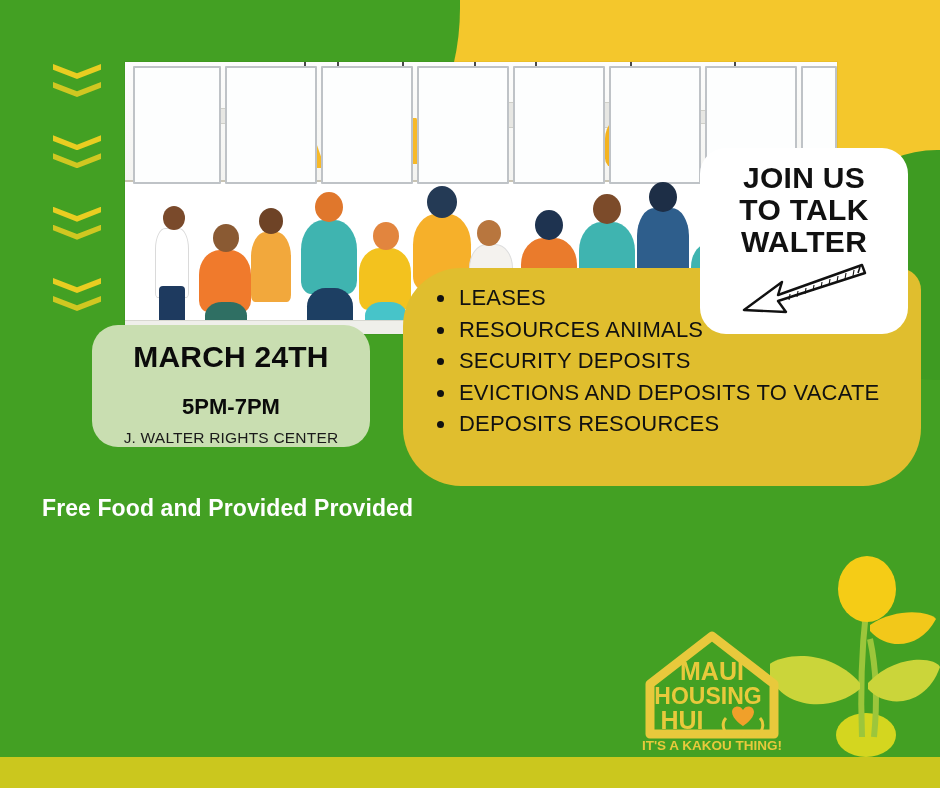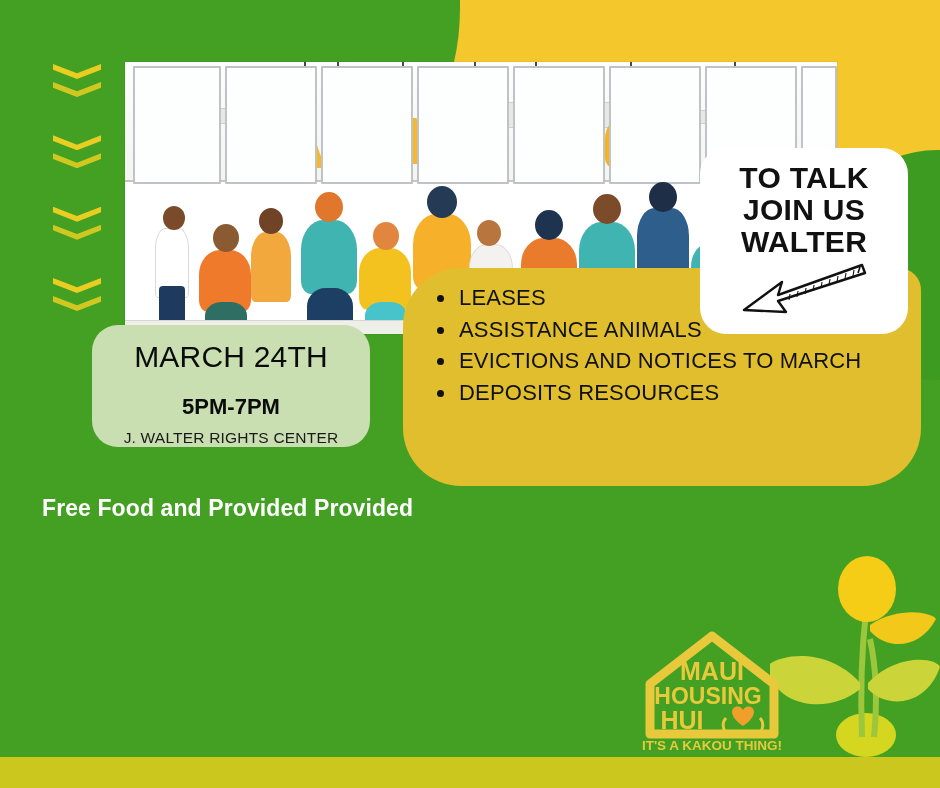--- a/index.html
+++ b/index.html
@@ -116,21 +116,21 @@
     content:"";position:absolute;left:4px;top:13px;
     width:7px;height:7px;border-radius:50%;background:#111;
   }
 
   
   .date-card{
     position:absolute;left:92px;top:325px;width:278px;height:122px;
     background:#C9DEB1;border-radius:26px;
     z-index:5;text-align:center;
   }
-  .date-main{font-weight:normal;font-size:30px;color:#0B0B0B;margin-top:15px;letter-spacing:.2px;}
+  .date-main{font-weight:bold;font-size:30px;color:#0B0B0B;margin-top:15px;letter-spacing:.2px;}
   .date-time{font-weight:bold;font-size:22px;color:#0B0B0B;margin-top:20px;}
   .date-place{font-size:15.5px;color:#1A1A1A;margin-top:9px;letter-spacing:.2px;}
 
   
   .kicker{
     position:absolute;left:42px;top:495px;
     font-weight:bold;font-size:23px;color:#FFFFFF;letter-spacing:.1px;
   }
   .headline{
     position:absolute;left:38px;top:528px;width:620px;
@@ -257,22 +257,22 @@
     <div class="p" style="left:614px;top:170px;width:54px;height:68px;background:#EE8A33;"></div>
     <div class="head" style="left:628px;top:142px;width:28px;height:30px;background:#2A2A3E;"></div>
 
     <div class="p" style="left:668px;top:186px;width:46px;height:58px;background:#45BDBD;"></div>
     <div class="head" style="left:680px;top:160px;width:24px;height:26px;background:#8A5530;"></div>
 
     <div class="floor"></div>
   </div>
 
   <div class="join-card">
+    <div class="join-line">JOIN US</div>
     <div class="join-line">TO TALK</div>
-    <div class="join-line">JOIN US</div>
     <div class="join-line">WALTER</div>
     <svg class="join-arrow" width="140" height="58" viewBox="0 0 140 58">
       <g fill="none" stroke="#111" stroke-width="2.4" stroke-linejoin="round">
         <path d="M128 6 L44 36 L48 23 L10 51 L52 53 L44 42 L131 14 Z"></path>
         <path d="M126 8 L124 14" stroke-width="1.6"></path>
       </g>
       <g stroke="#111" stroke-width="1.1">
         <path d="M120 11 L119 17"></path>
           <path d="M112 14 L111 20"></path>
         <path d="M104 17 L103 23"></path>
@@ -282,22 +282,23 @@
         <path d="M72 29 L71 35"></path>
           <path d="M64 32 L63 38"></path>
         <path d="M56 35 L55 41"></path>
       </g>
     </svg>
   </div>
 
   <div class="topics-card">
     <ul class="topics-list">
       <li>LEASES</li>
-      <li>ASSISTANCE ANIMALS</li>
-      <li>EVICTIONS AND NOTICES TO MARCH</li>
+      <li>RESOURCES ANIMALS</li>
+      <li>SECURITY DEPOSITS</li>
+      <li>EVICTIONS AND DEPOSITS TO VACATE</li>
       <li>DEPOSITS RESOURCES</li>
     </ul>
   </div>
 
   <div class="date-card">
     <div class="date-main">MARCH 24TH</div>
     <div class="date-time">5PM-7PM</div>
     <div class="date-place">J. WALTER RIGHTS CENTER</div>
   </div>
 

